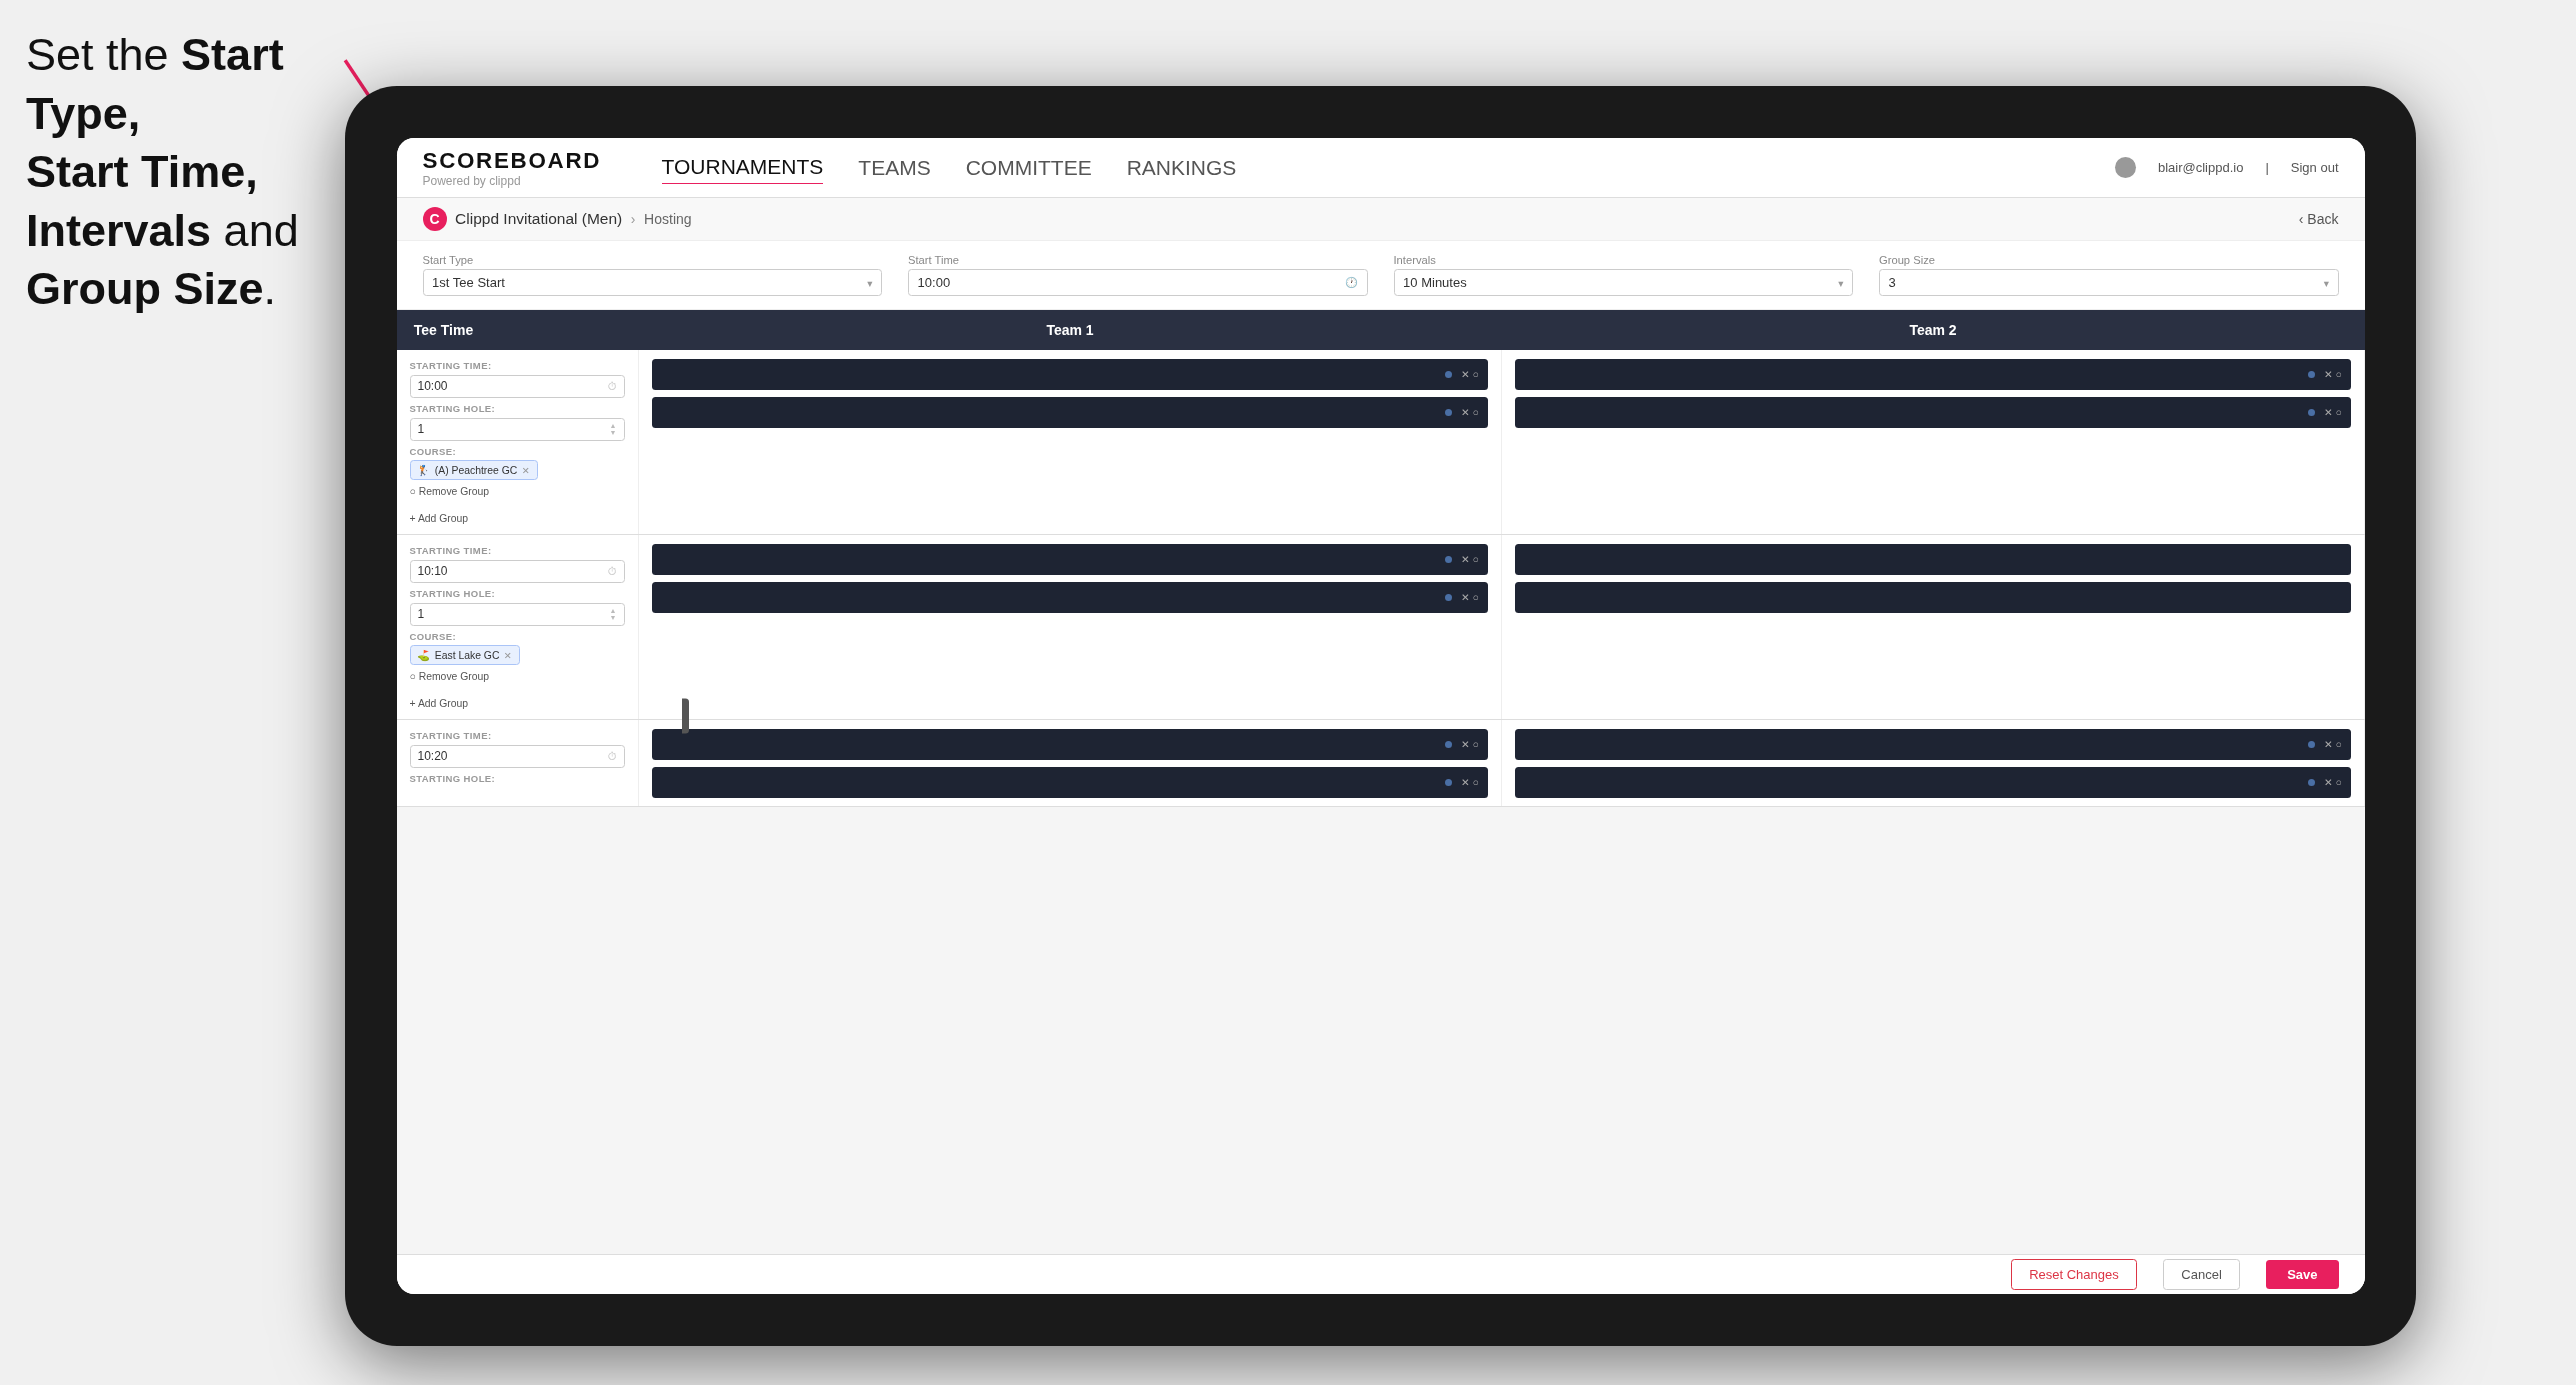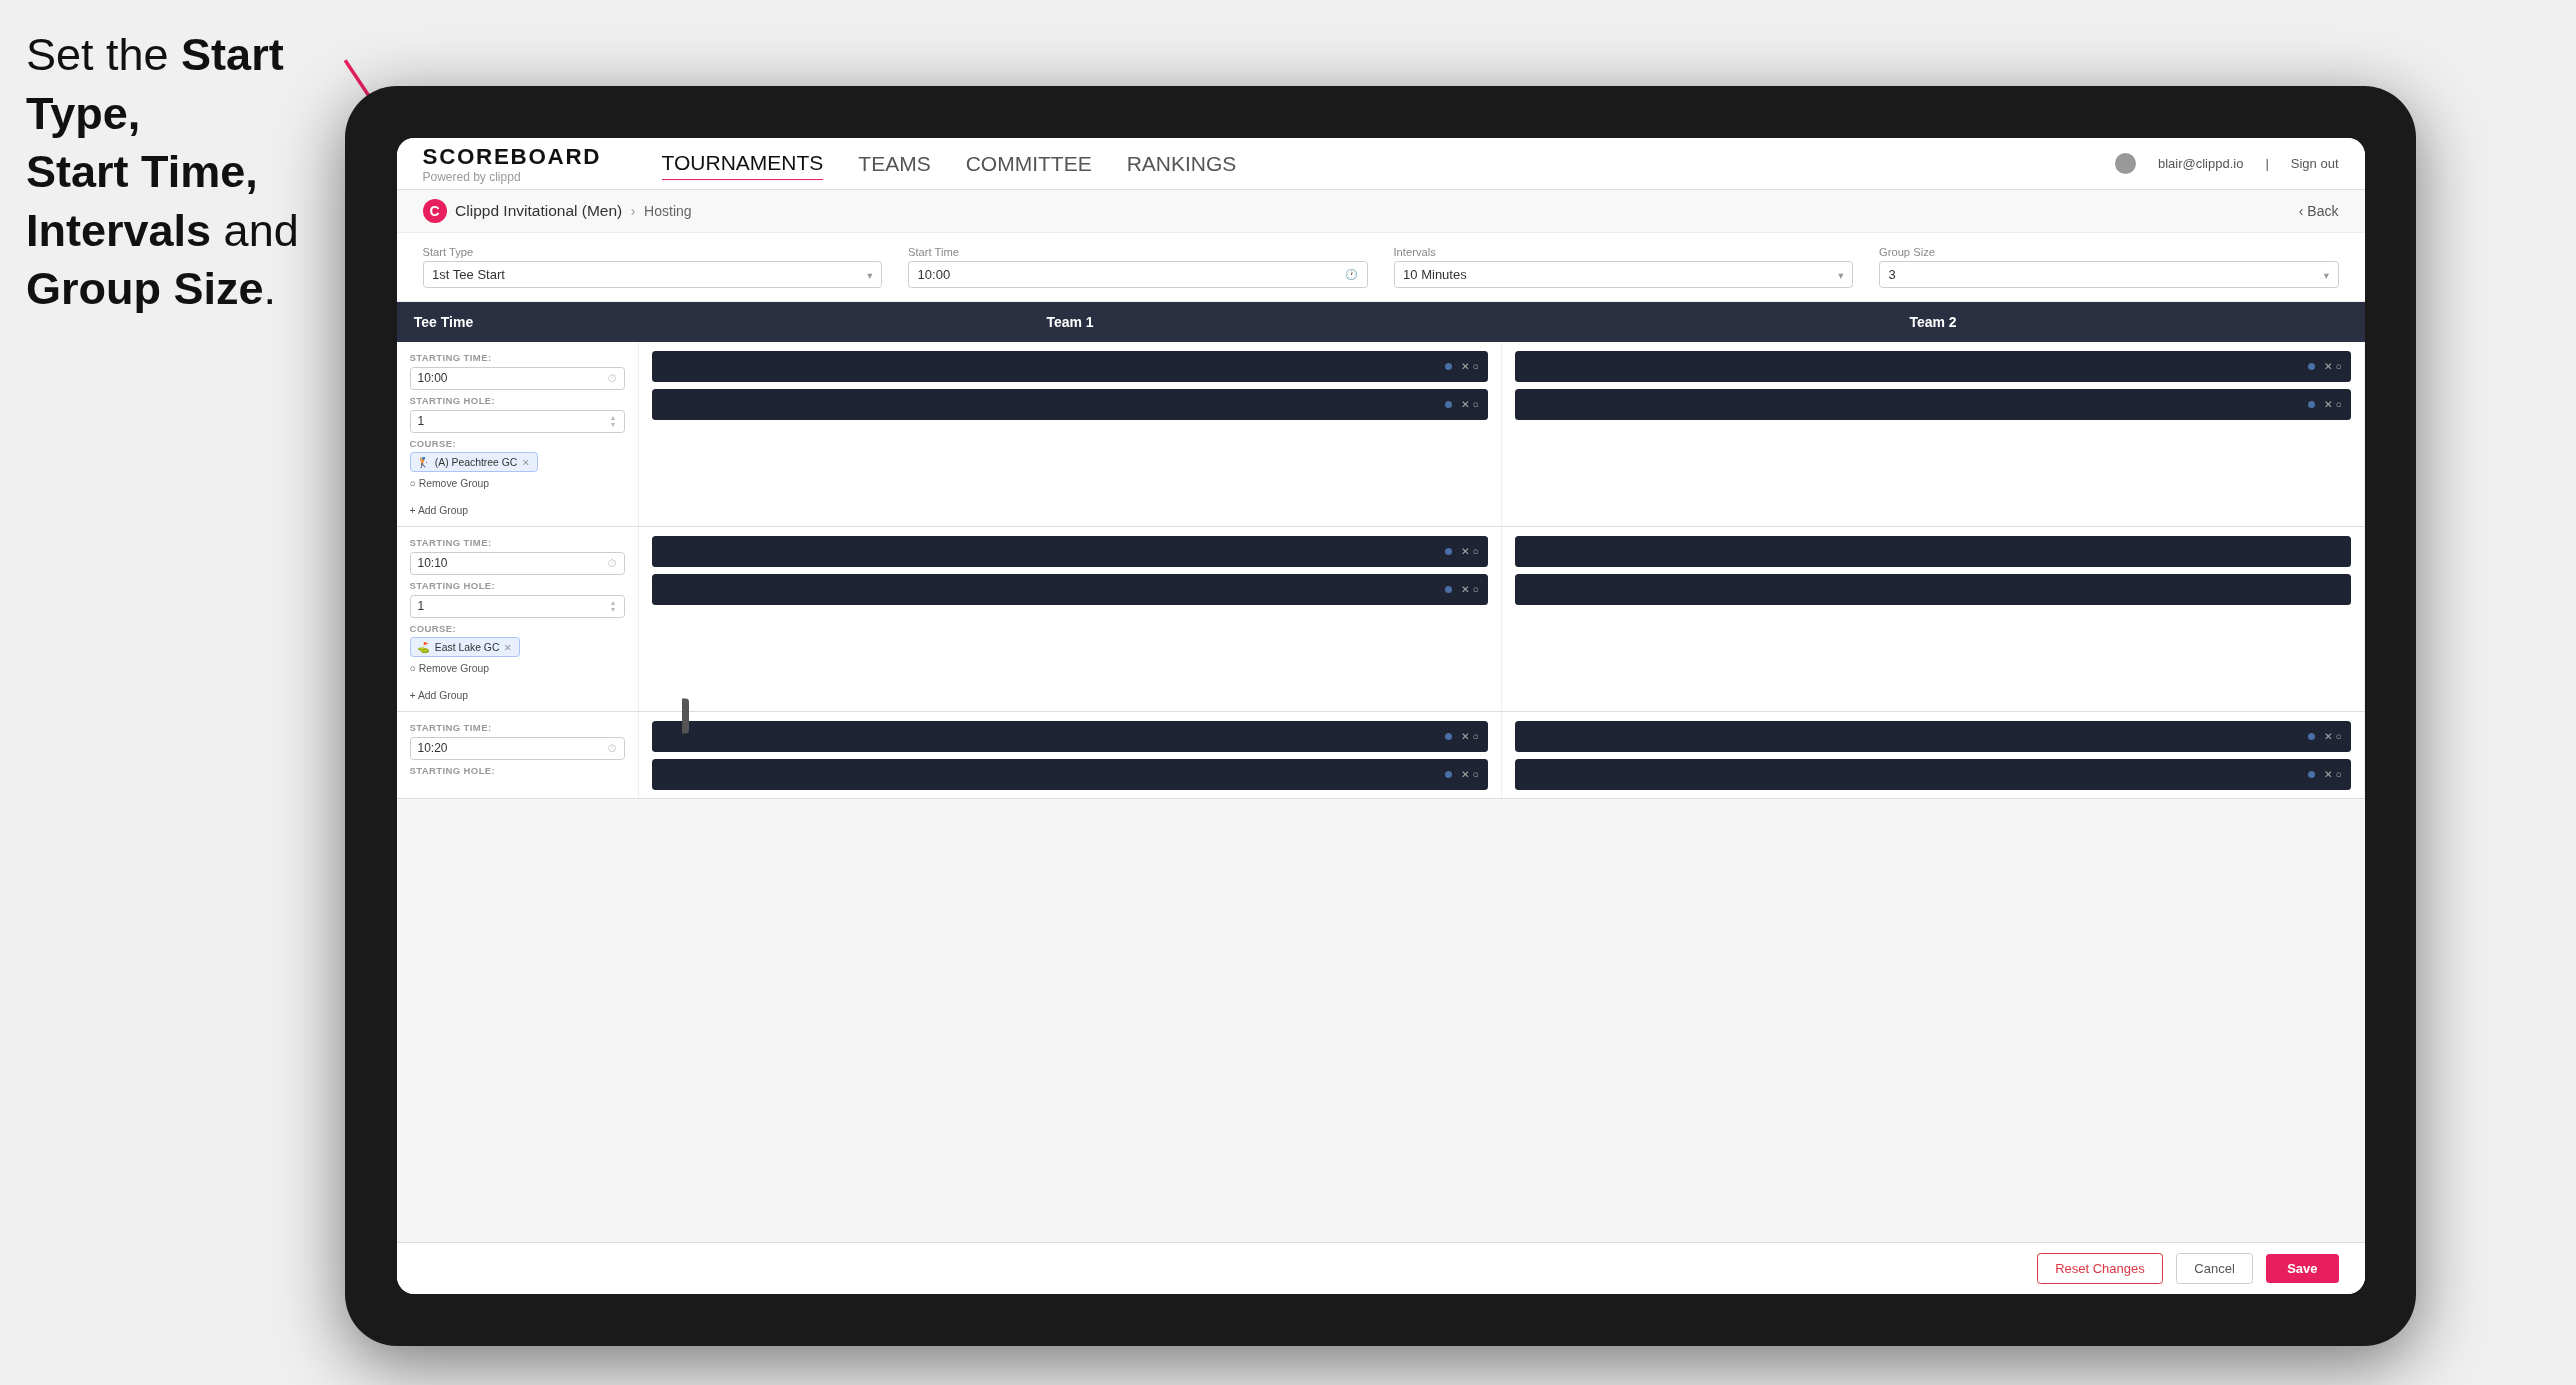--- a/index.html
+++ b/index.html
@@ -49,21 +49,21 @@
       overflow: hidden;
       display: flex;
       flex-direction: column;
     }
 
     
     .navbar {
       background: #fff;
       border-bottom: 0.9px solid #ddd;
       padding: 0 26px;
-      height: 52px;
+      height: 60px;
       display: flex;
       align-items: center;
       gap: 43px;
       flex-shrink: 0;
     }
 
     .logo-area {
       display: flex;
       flex-direction: column;
       align-items: flex-start;
@@ -375,22 +375,22 @@
     }
 
     
     .action-bar {
       background: #fff;
       border-top: 0.9px solid #ddd;
       padding: 8.6px 26px;
       display: flex;
       align-items: center;
       justify-content: flex-end;
-      gap: 13px;
-      height: 52px;
+      gap: 26px;
+      height: 40px;
       flex-shrink: 0;
     }
 
     .btn-reset {
       background: #fff;
       border: 0.9px solid #dc3545;
       color: #dc3545;
       padding: 7px 17.3px;
       border-radius: 3.5px;
       font-size: 13px;

